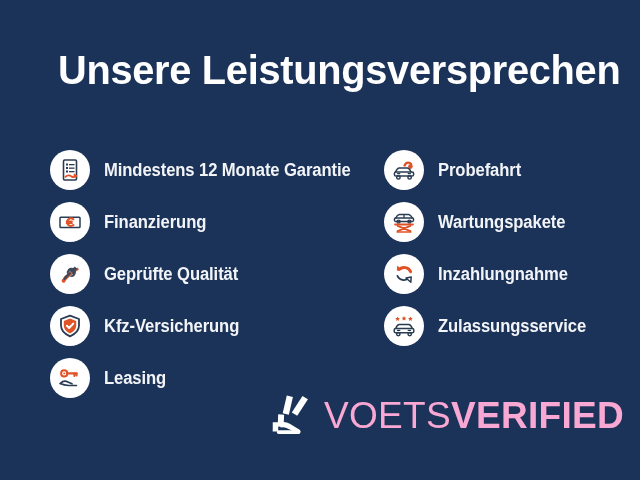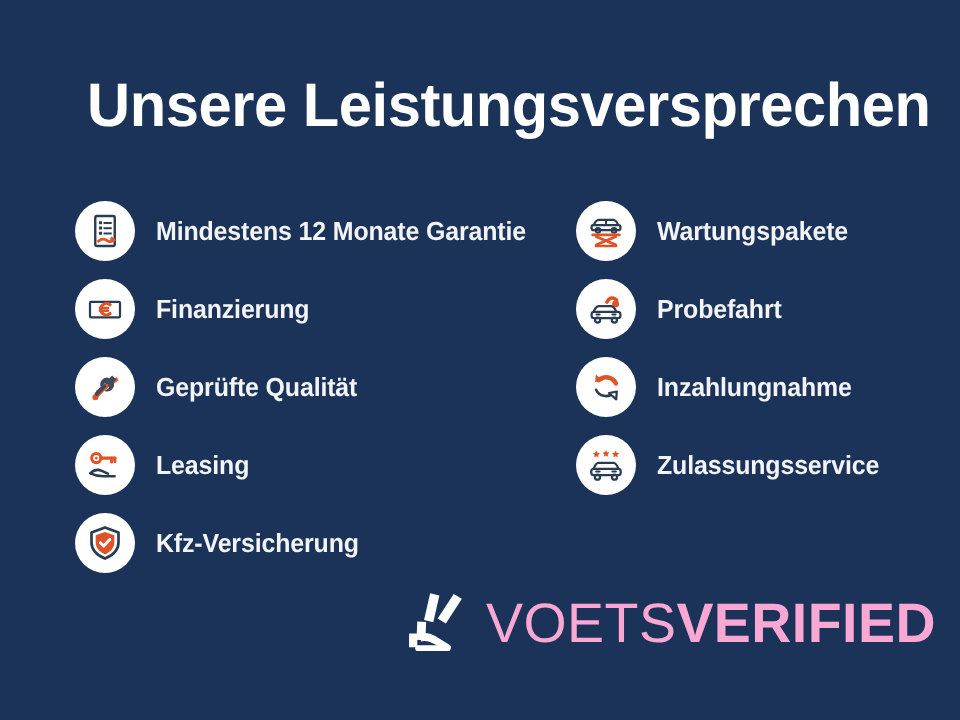--- a/index.html
+++ b/index.html
@@ -20,21 +20,21 @@
     font-size:41px;line-height:1;
     font-weight:bold;
     color:#ffffff;
     letter-spacing:-0.3px;
     transform:scaleX(0.97);
     transform-origin:left center;
     white-space:nowrap;
   }
 
   
-  .col{position:absolute;top:128px;}
+  .col{position:absolute;top:144px;}
   .col-left{left:50px;width:330px;}
   .col-right{left:384px;width:256px;}
 
   .row{
     display:flex;align-items:center;
     height:52px;
   }
   .badge{
     width:40px;height:40px;flex:0 0 40px;
     border-radius:50%;
@@ -118,75 +118,75 @@
             <path d="M12.6 12.4 l-5.2 5.2" stroke="#3c4a5c" stroke-width="2.6" stroke-linecap="round" fill="none"></path>
           </g>
         </svg>
       </span>
       <span class="row-label">Geprüfte Qualität</span>
     </div>
 
     <div class="row">
       <span class="badge">
         <svg width="26" height="26" viewBox="0 0 26 26">
+          <path d="M13 2.6 L22 6 v6.6 c0 5.2 -3.9 8.6 -9 10.8 c-5.1 -2.2 -9 -5.6 -9 -10.8 V6 z" fill="none" stroke="#2a3c52" stroke-width="1.8" stroke-linejoin="round"></path>
+          <path d="M13 5.6 L19.2 7.9 v4.7 c0 3.8 -2.8 6.3 -6.2 7.9 c-3.4 -1.6 -6.2 -4.1 -6.2 -7.9 V7.9 z" fill="#df5327"></path>
+          <path d="M9.9 12.8 l2.2 2.2 l4.1 -4.4" fill="none" stroke="#ffffff" stroke-width="2" stroke-linecap="round" stroke-linejoin="round"></path>
+        </svg>
+      </span>
+      <span class="row-label">Kfz-Versicherung</span>
+    </div>
+
+    <div class="row">
+      <span class="badge">
+        <svg width="26" height="26" viewBox="0 0 26 26">
           <circle cx="7.2" cy="8.4" r="3.1" fill="none" stroke="#df5327" stroke-width="2"></circle>
           <circle cx="7.2" cy="8.4" r="0.9" fill="#df5327"></circle>
           <path d="M10.2 8.4 h9.4" stroke="#df5327" stroke-width="2.2" stroke-linecap="round"></path>
           <path d="M17.4 8.4 v2.6 M19.6 8.4 v2.2" stroke="#df5327" stroke-width="2" stroke-linecap="round"></path>
           <path d="M3.4 18.4 q3.4 -3.4 7.4 -1.5 l4.2 1.9" fill="none" stroke="#2a3c52" stroke-width="1.7" stroke-linecap="round"></path>
           <path d="M3.2 18.6 q4 1.9 8.6 1.9 h7.6" fill="none" stroke="#2a3c52" stroke-width="1.7" stroke-linecap="round"></path>
         </svg>
       </span>
       <span class="row-label">Leasing</span>
     </div>
 
-    <div class="row">
-      <span class="badge">
-        <svg width="26" height="26" viewBox="0 0 26 26">
-          <path d="M13 2.6 L22 6 v6.6 c0 5.2 -3.9 8.6 -9 10.8 c-5.1 -2.2 -9 -5.6 -9 -10.8 V6 z" fill="none" stroke="#2a3c52" stroke-width="1.8" stroke-linejoin="round"></path>
-          <path d="M13 5.6 L19.2 7.9 v4.7 c0 3.8 -2.8 6.3 -6.2 7.9 c-3.4 -1.6 -6.2 -4.1 -6.2 -7.9 V7.9 z" fill="#df5327"></path>
-          <path d="M9.9 12.8 l2.2 2.2 l4.1 -4.4" fill="none" stroke="#ffffff" stroke-width="2" stroke-linecap="round" stroke-linejoin="round"></path>
-        </svg>
-      </span>
-      <span class="row-label">Kfz-Versicherung</span>
-    </div>
-
   </div>
 
   <div class="col col-right">
+
+    <div class="row">
+      <span class="badge">
+        <svg width="26" height="26" viewBox="0 0 26 26">
+          <path d="M13.6 8.4 q1.6 -3.4 4.6 -2.6 q2.8 0.8 1.6 3.4" fill="none" stroke="#df5327" stroke-width="2.4" stroke-linecap="round"></path>
+          <circle cx="19.4" cy="9.6" r="2.3" fill="#df5327"></circle>
+          <path d="M4.6 15.2 q1.3 -3.6 3.4 -4.1 h8.6 q2.1 0.5 3.4 4.1" fill="none" stroke="#2a3c52" stroke-width="1.5"></path>
+          <rect x="3.4" y="14.9" width="19.2" height="4.2" rx="1.6" fill="none" stroke="#2a3c52" stroke-width="1.5"></rect>
+          <circle cx="7.4" cy="20.4" r="1.7" fill="none" stroke="#2a3c52" stroke-width="1.5"></circle>
+          <circle cx="18.6" cy="20.4" r="1.7" fill="none" stroke="#2a3c52" stroke-width="1.5"></circle>
+          <path d="M6.6 16.6 h2.2 M17.2 16.6 h2.2" stroke="#2a3c52" stroke-width="1.3" stroke-linecap="round"></path>
+        </svg>
+      </span>
+      <span class="row-label">Probefahrt</span>
+    </div>
 
     <div class="row">
       <span class="badge">
         <svg width="26" height="26" viewBox="0 0 26 26">
           <path d="M4.6 9.4 q1.4 -3.4 3.6 -3.9 h9.6 q2.2 0.5 3.6 3.9" fill="none" stroke="#2a3c52" stroke-width="1.5"></path>
           <rect x="3.4" y="9.1" width="19.2" height="3.3" rx="1.3" fill="none" stroke="#2a3c52" stroke-width="1.5"></rect>
           <path d="M13 5.6 v3.5" stroke="#2a3c52" stroke-width="1.3"></path>
           <circle cx="7.6" cy="12.6" r="1.5" fill="none" stroke="#2a3c52" stroke-width="1.4"></circle>
           <circle cx="18.4" cy="12.6" r="1.5" fill="none" stroke="#2a3c52" stroke-width="1.4"></circle>
           <rect x="3.2" y="14.6" width="19.6" height="1.9" rx="0.8" fill="#df5327"></rect>
           <path d="M6.6 16.8 L19.4 22.2 M19.4 16.8 L6.6 22.2" stroke="#df5327" stroke-width="1.8" stroke-linecap="round"></path>
           <rect x="5.4" y="22.2" width="15.2" height="1.6" rx="0.7" fill="#df5327"></rect>
         </svg>
       </span>
       <span class="row-label">Wartungspakete</span>
-    </div>
-
-    <div class="row">
-      <span class="badge">
-        <svg width="26" height="26" viewBox="0 0 26 26">
-          <path d="M13.6 8.4 q1.6 -3.4 4.6 -2.6 q2.8 0.8 1.6 3.4" fill="none" stroke="#df5327" stroke-width="2.4" stroke-linecap="round"></path>
-          <circle cx="19.4" cy="9.6" r="2.3" fill="#df5327"></circle>
-          <path d="M4.6 15.2 q1.3 -3.6 3.4 -4.1 h8.6 q2.1 0.5 3.4 4.1" fill="none" stroke="#2a3c52" stroke-width="1.5"></path>
-          <rect x="3.4" y="14.9" width="19.2" height="4.2" rx="1.6" fill="none" stroke="#2a3c52" stroke-width="1.5"></rect>
-          <circle cx="7.4" cy="20.4" r="1.7" fill="none" stroke="#2a3c52" stroke-width="1.5"></circle>
-          <circle cx="18.6" cy="20.4" r="1.7" fill="none" stroke="#2a3c52" stroke-width="1.5"></circle>
-          <path d="M6.6 16.6 h2.2 M17.2 16.6 h2.2" stroke="#2a3c52" stroke-width="1.3" stroke-linecap="round"></path>
-        </svg>
-      </span>
-      <span class="row-label">Probefahrt</span>
     </div>
 
     <div class="row">
       <span class="badge">
         <svg width="26" height="26" viewBox="0 0 26 26">
           <path d="M19.6 10.6 a7.2 7.2 0 0 0 -11.4 -2.2" fill="none" stroke="#df5327" stroke-width="3" stroke-linecap="round"></path>
           <path d="M6.2 4.6 l-0.4 5.1 l5.2 -0.9 z" fill="#df5327"></path>
           <path d="M6.4 14.8 a7.2 7.2 0 0 0 11.4 2.4" fill="none" stroke="#2a3c52" stroke-width="1.7" stroke-linecap="round"></path>
           <path d="M19.8 21.2 l0.4 -5.1 l-5.2 0.9 z" fill="#ffffff" stroke="#2a3c52" stroke-width="1.5" stroke-linejoin="round"></path>
         </svg>

